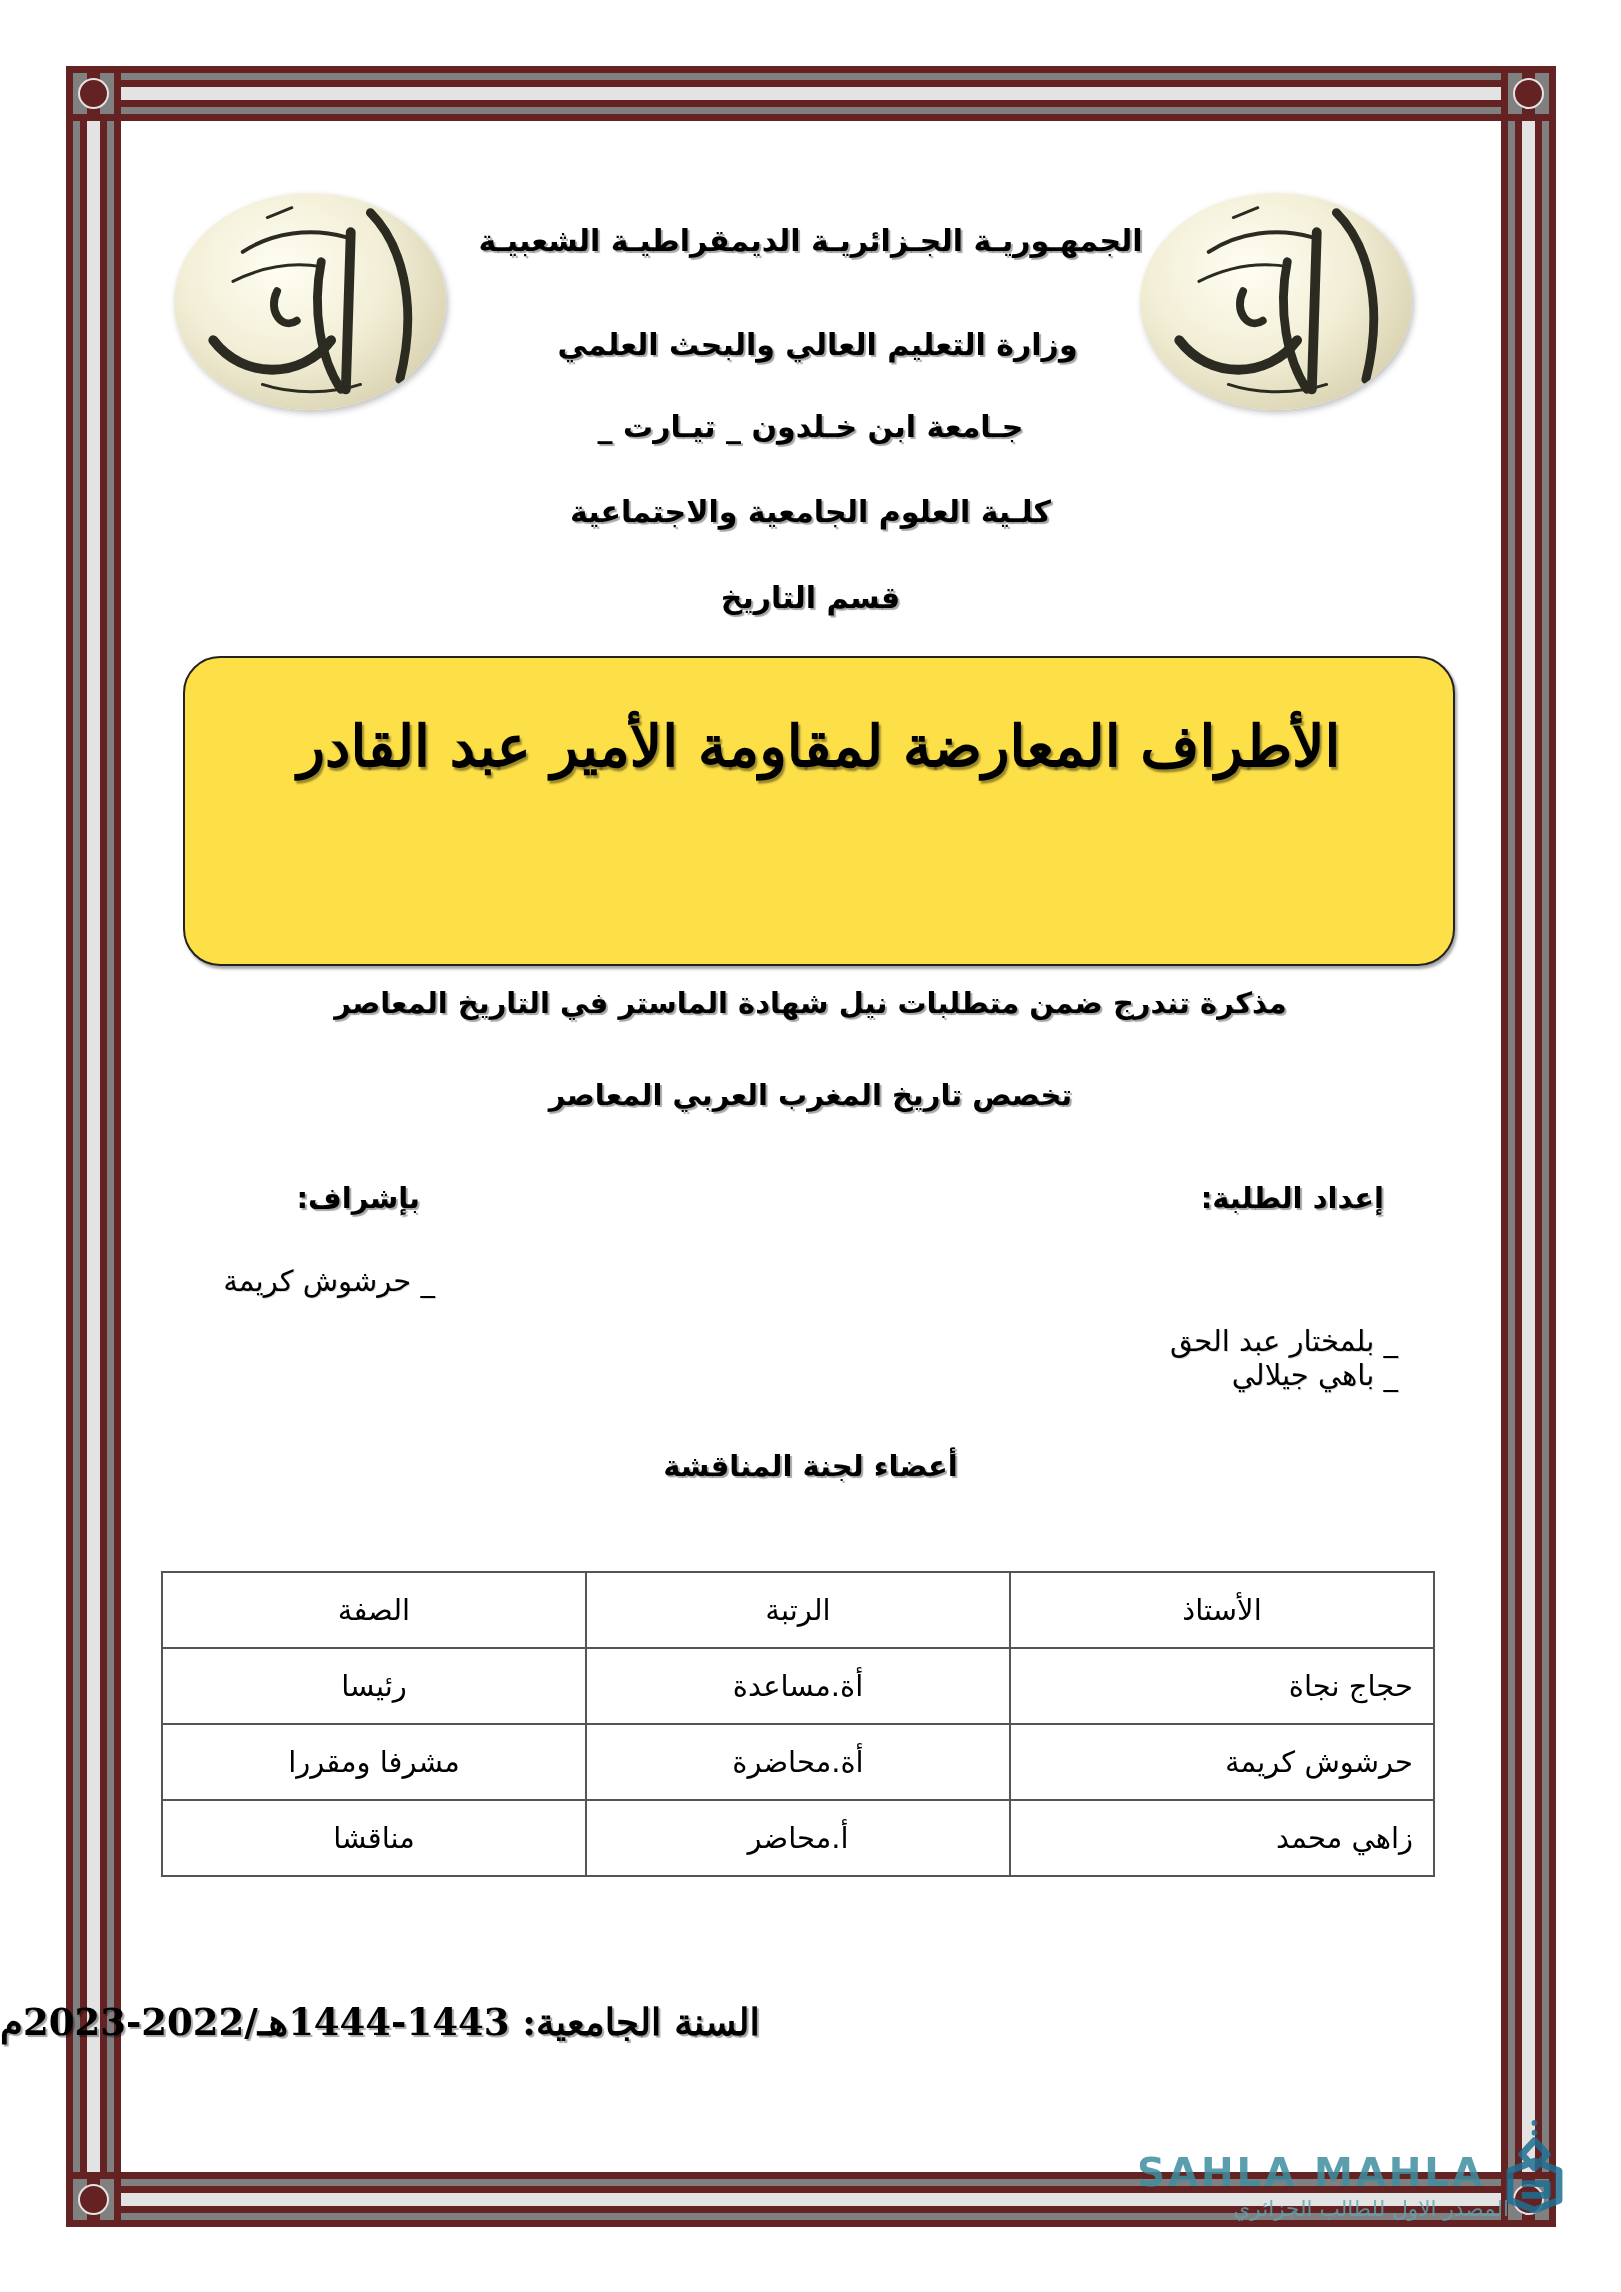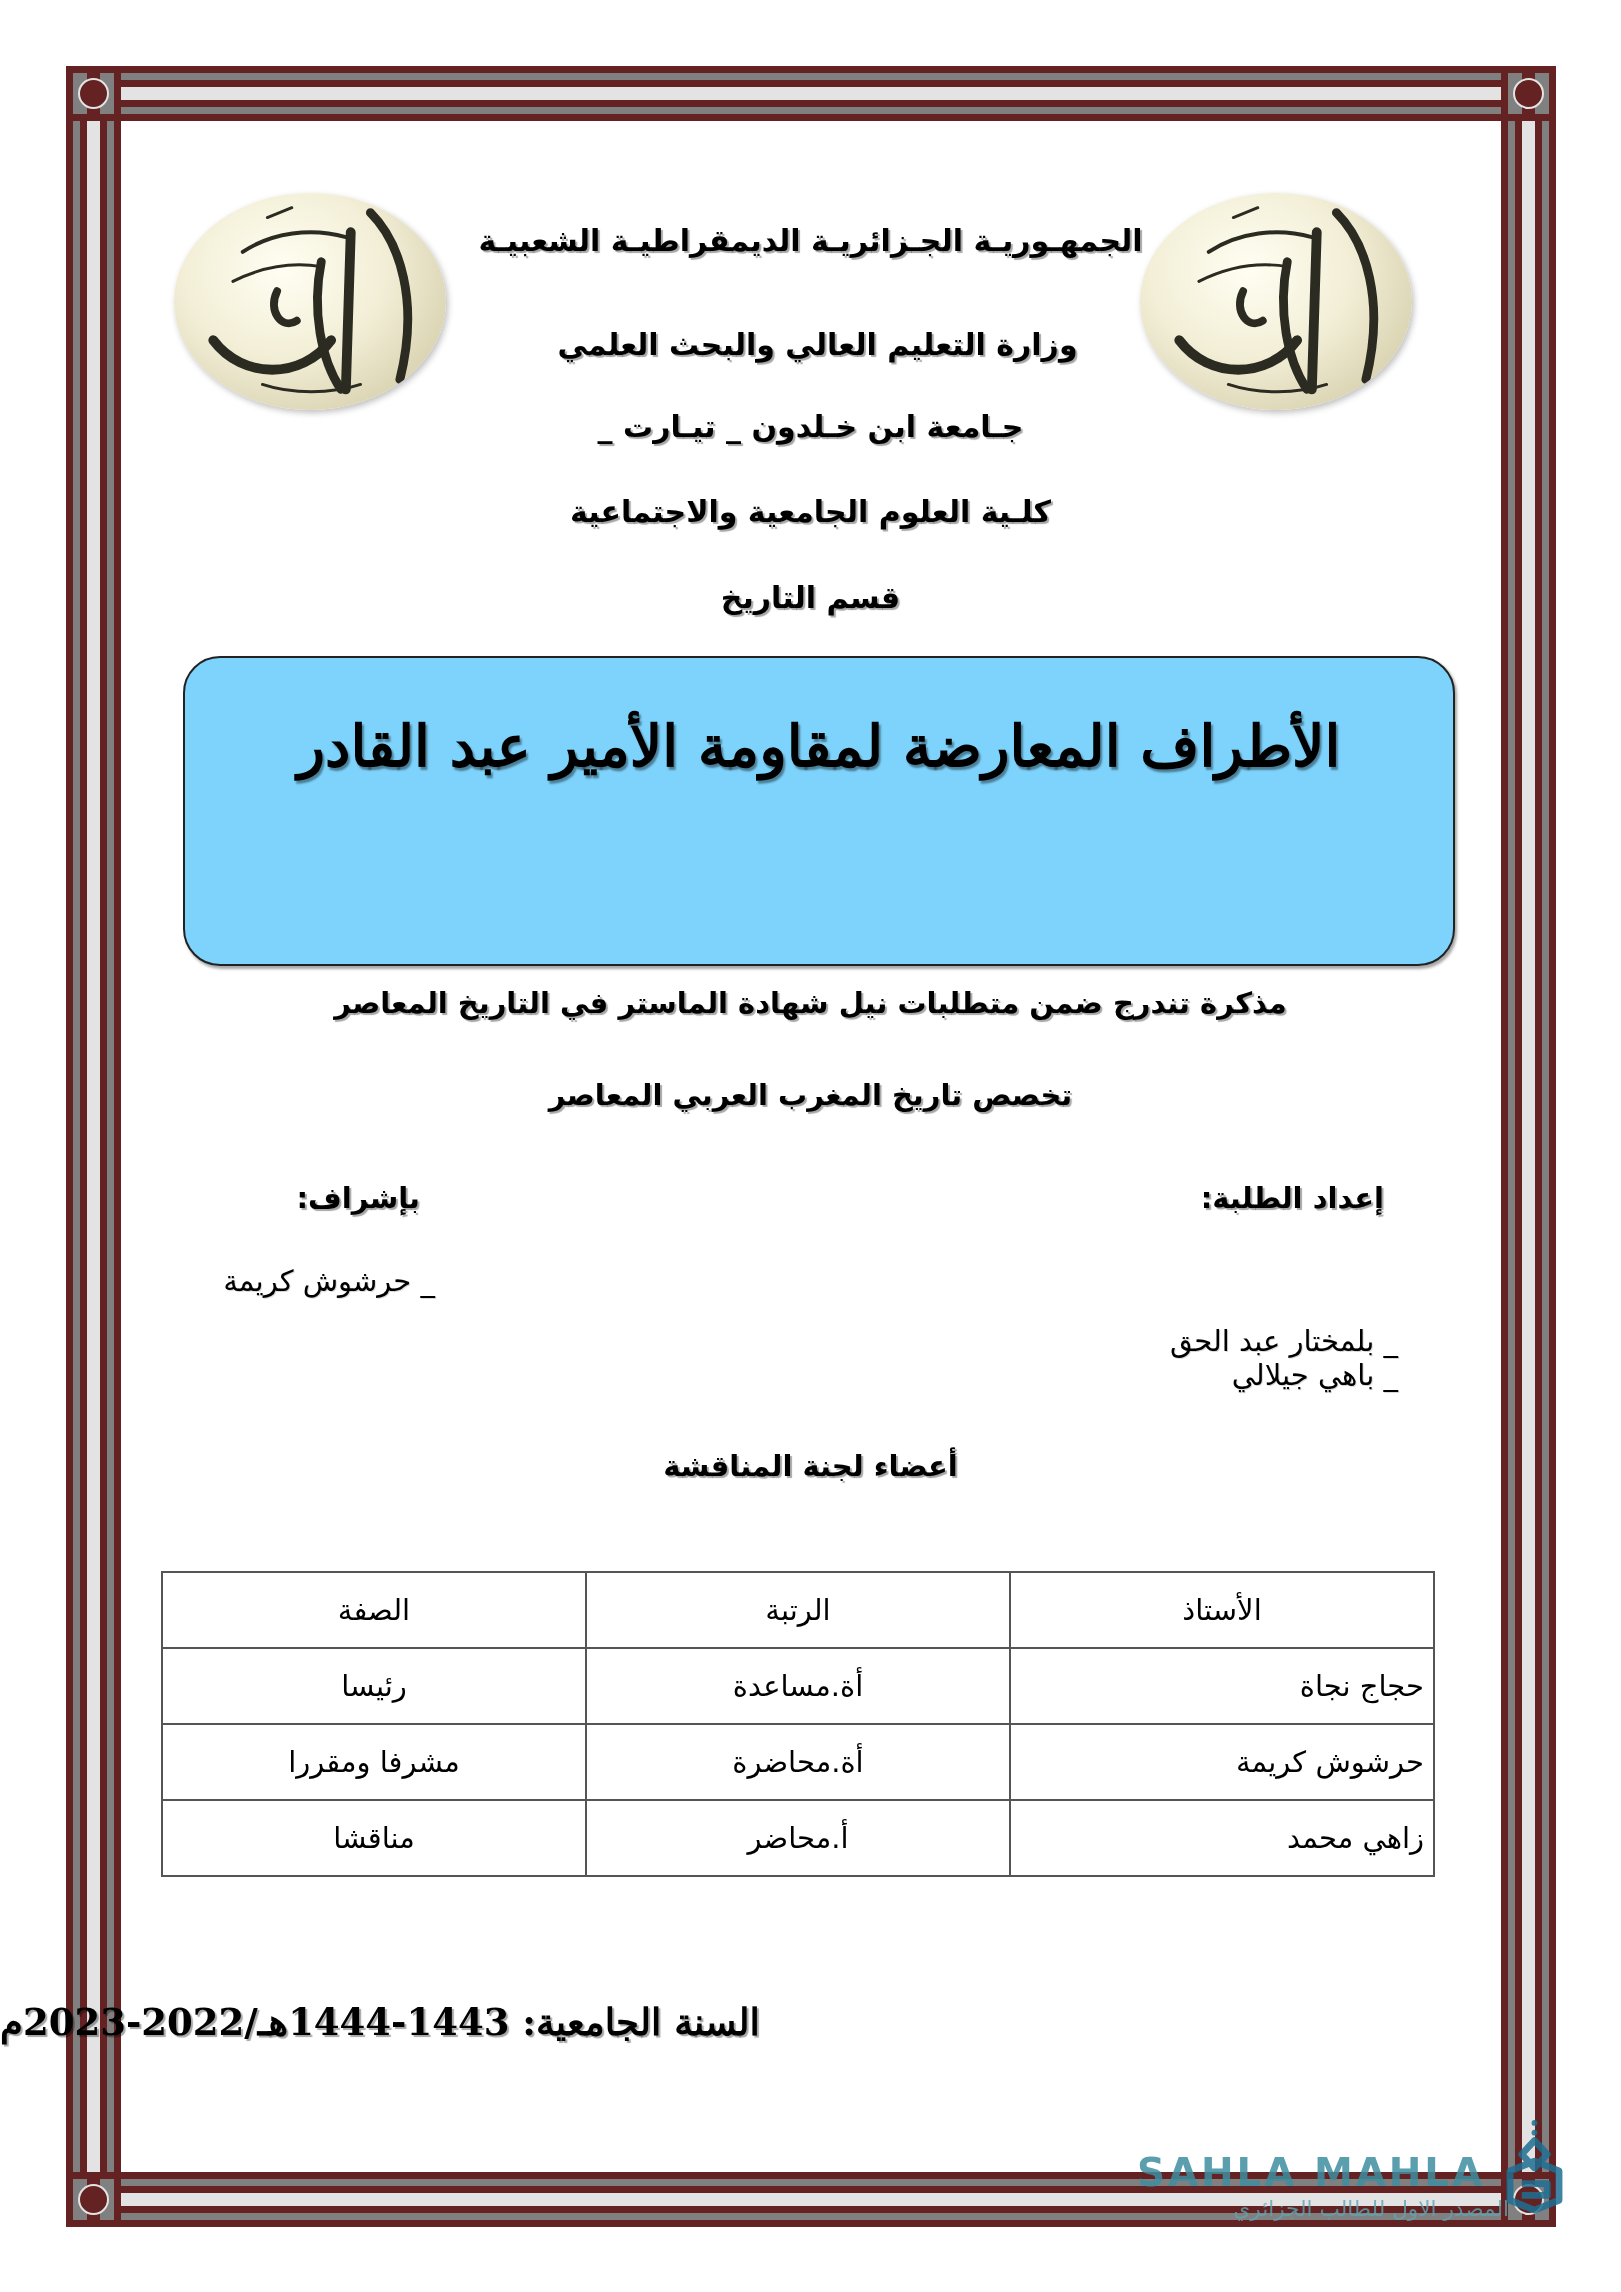--- a/index.html
+++ b/index.html
@@ -20,28 +20,28 @@
   .corner .ring{position:absolute;left:11.8px;top:11.8px;width:27.4px;height:27.4px;border-radius:50%;border:2px solid #e3e3e3;background:#652222;}
 
   .line{position:absolute;left:0;width:1621px;text-align:center;direction:rtl;font-weight:bold;
         text-shadow:2px 2px 1px rgba(0,0,0,0.35);}
   .hdr{font-size:30px;}
   .logo{position:absolute;width:272px;height:217px;border-radius:50%;
         background:radial-gradient(ellipse at 40% 35%,#fffef2 0%,#f2eed6 45%,#d8d2b0 80%,#b9b290 100%);
         box-shadow:2px 2.9px 5.9px rgba(0,0,0,0.25);overflow:hidden;}
   .logo svg{position:absolute;left:0;top:0;}
   .title-box{position:absolute;left:183px;top:656px;width:1268px;height:306px;border:2px solid #222;border-radius:37px;
-             box-shadow:2px 2.9px 2.9px rgba(0,0,0,0.35);background:#7dd3fc;}
+             box-shadow:2px 2.9px 2.9px rgba(0,0,0,0.35);background:#fde047;}
   .title-line{position:absolute;left:0;width:100%;text-align:center;direction:rtl;font-weight:bold;font-size:57px;
               font-family:"DejaVu Serif","Liberation Serif",serif;text-shadow:2px 2.9px 2px rgba(0,0,0,0.4);}
   .sub{font-size:29px;}
   .lbl{position:absolute;direction:rtl;font-weight:bold;font-size:29px;text-shadow:2px 2px 1px rgba(0,0,0,0.35);white-space:nowrap;}
   .name{position:absolute;direction:rtl;font-size:29px;white-space:nowrap;text-shadow:1px 1px 0 rgba(0,0,0,0.15);}
   table.committee{position:absolute;left:161px;top:1571px;width:1274px;border-collapse:collapse;direction:rtl;table-layout:fixed;}
-  table.committee td{border:2px solid #555;height:74px;font-size:29px;padding:0 9px;}
+  table.committee td{border:2px solid #555;height:74px;font-size:29px;padding:0 20px;}
   table.committee tr.head td{text-align:center;}
   table.committee td.c-name{text-align:right;}
   table.committee td.c-rank,table.committee td.c-role{text-align:center;}
   .year{position:absolute;left:0;width:1621px;text-align:left;direction:rtl;font-weight:bold;font-size:37px;
         font-family:"DejaVu Serif","Liberation Serif",serif;text-shadow:2px 2px 1px rgba(0,0,0,0.35);}
   .wm{position:absolute;left:1137px;top:2150px;color:#3f8fa0;opacity:0.85;font-family:"DejaVu Sans","Liberation Sans",sans-serif;font-weight:bold;font-size:39px;letter-spacing:2.9px;}
   .wm-sub{position:absolute;left:1137px;top:2196px;width:372px;text-align:right;direction:rtl;color:#5fa4b3;opacity:0.8;font-size:21.6px;}
   .wm-logo{position:absolute;left:1500px;top:2117px;opacity:0.85;}
 </style>
 </head>

